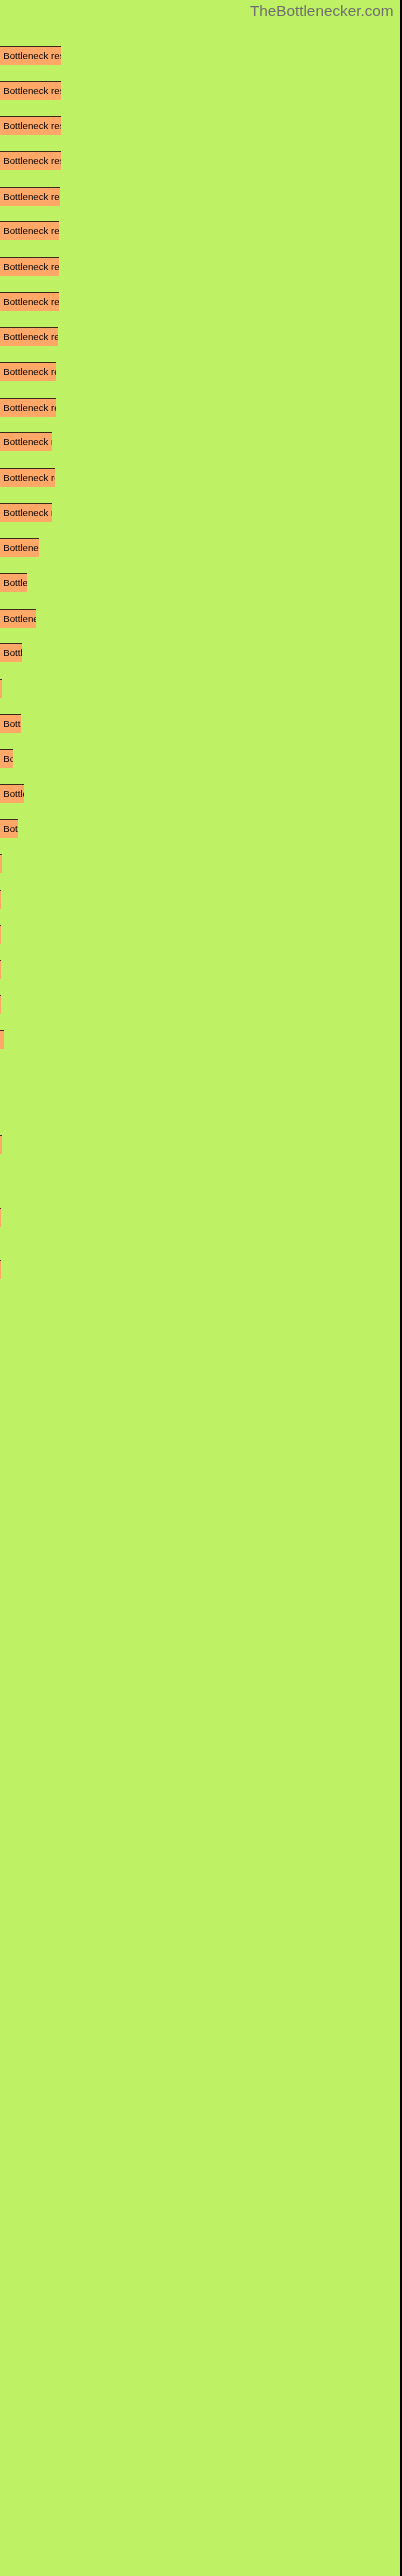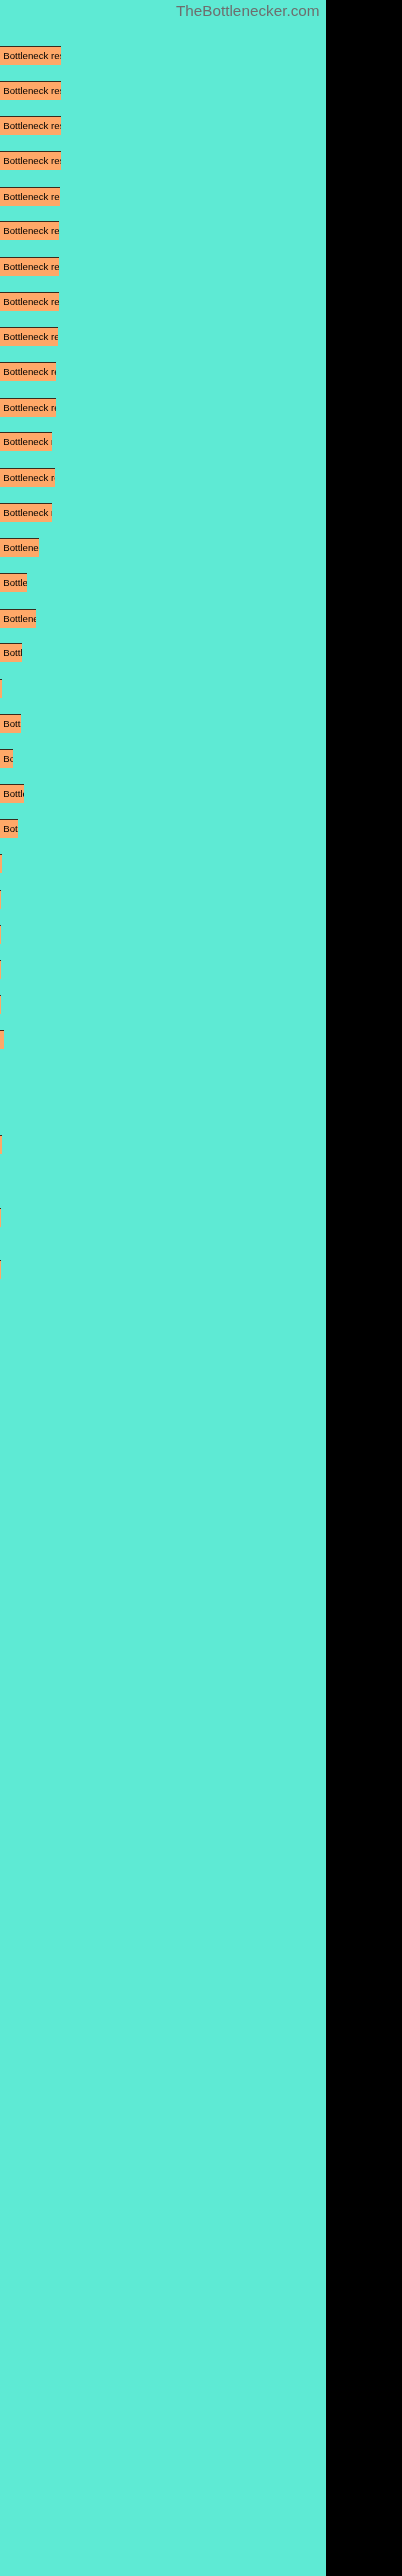--- a/index.html
+++ b/index.html
@@ -9,23 +9,23 @@
   }
   body {
     width: 403px;
     height: 2576px;
     position: relative;
     font-family: "Liberation Sans", sans-serif;
     overflow: hidden;
   }
   #chart-root {
     position: relative;
-    width: 326px;
+    width: 400px;
     height: 2576px;
-    background: #5eead4;
+    background: #bef264;
   }
   .watermark {
     position: absolute;
     right: 6.4px;
     top: 0px;
     color: #6e6e6e;
     font-size: 15.3px;
     font-family: "Liberation Sans", sans-serif;
     letter-spacing: 0px;
     white-space: nowrap;

